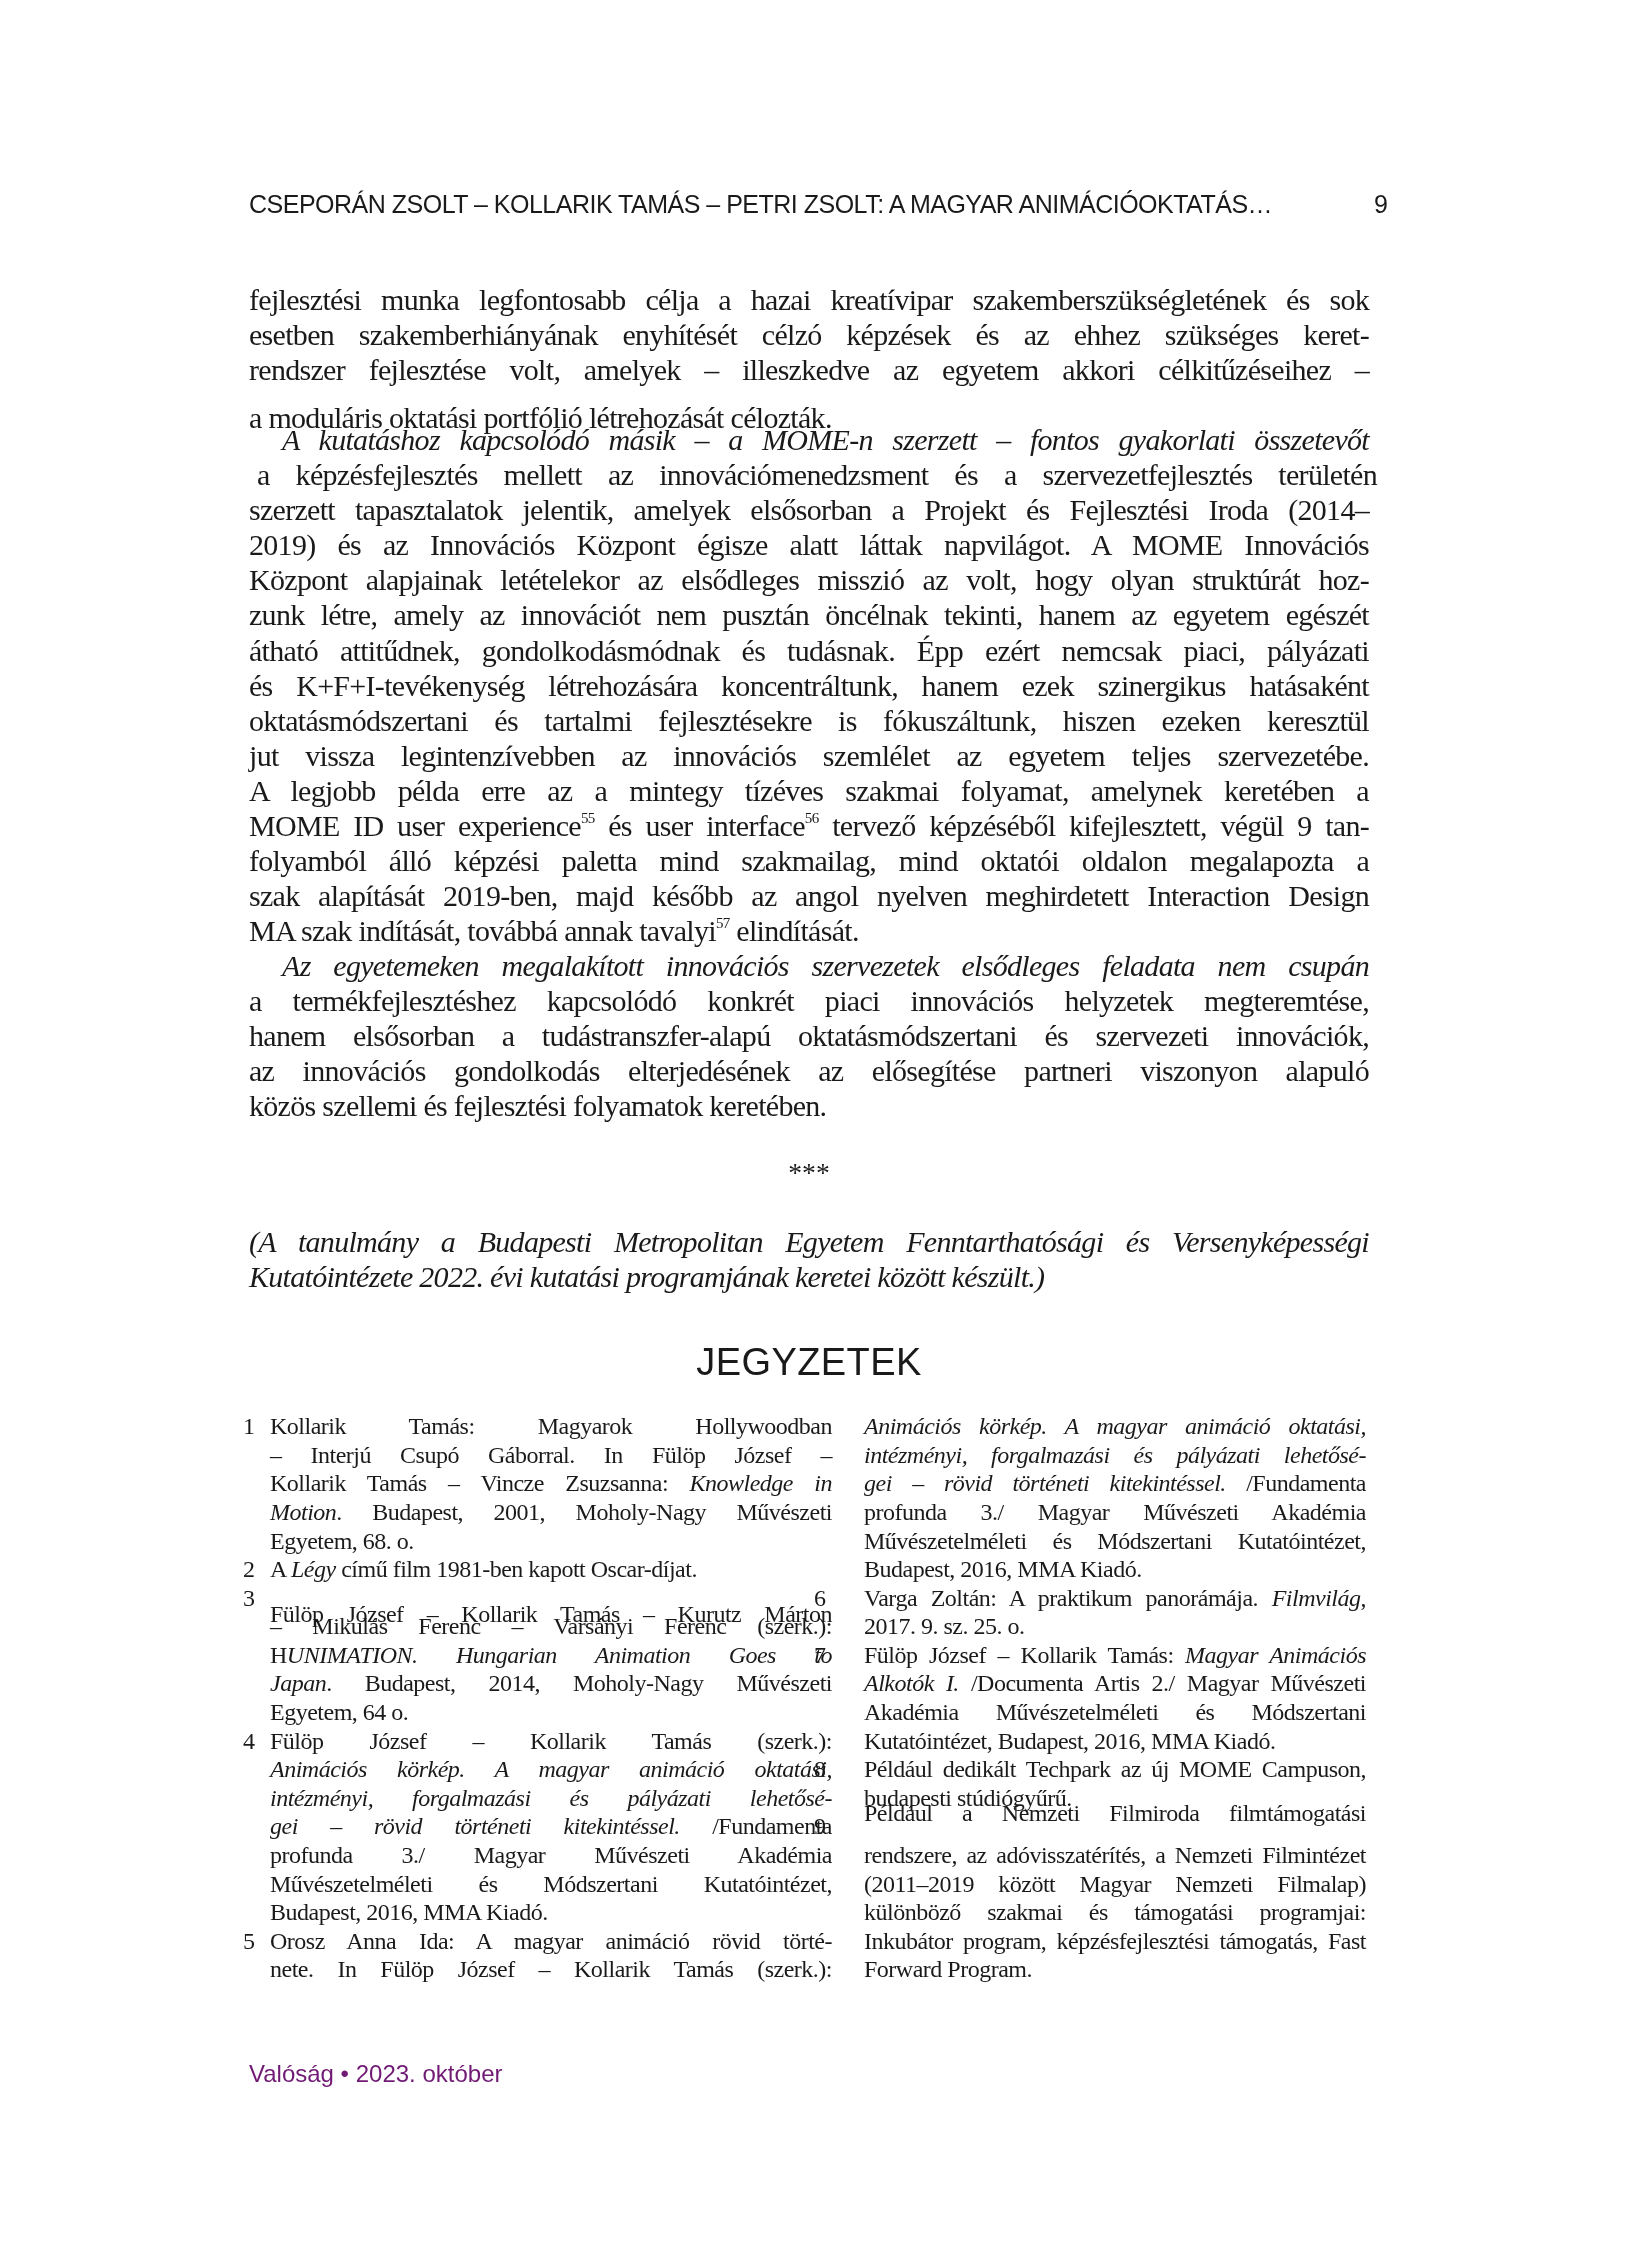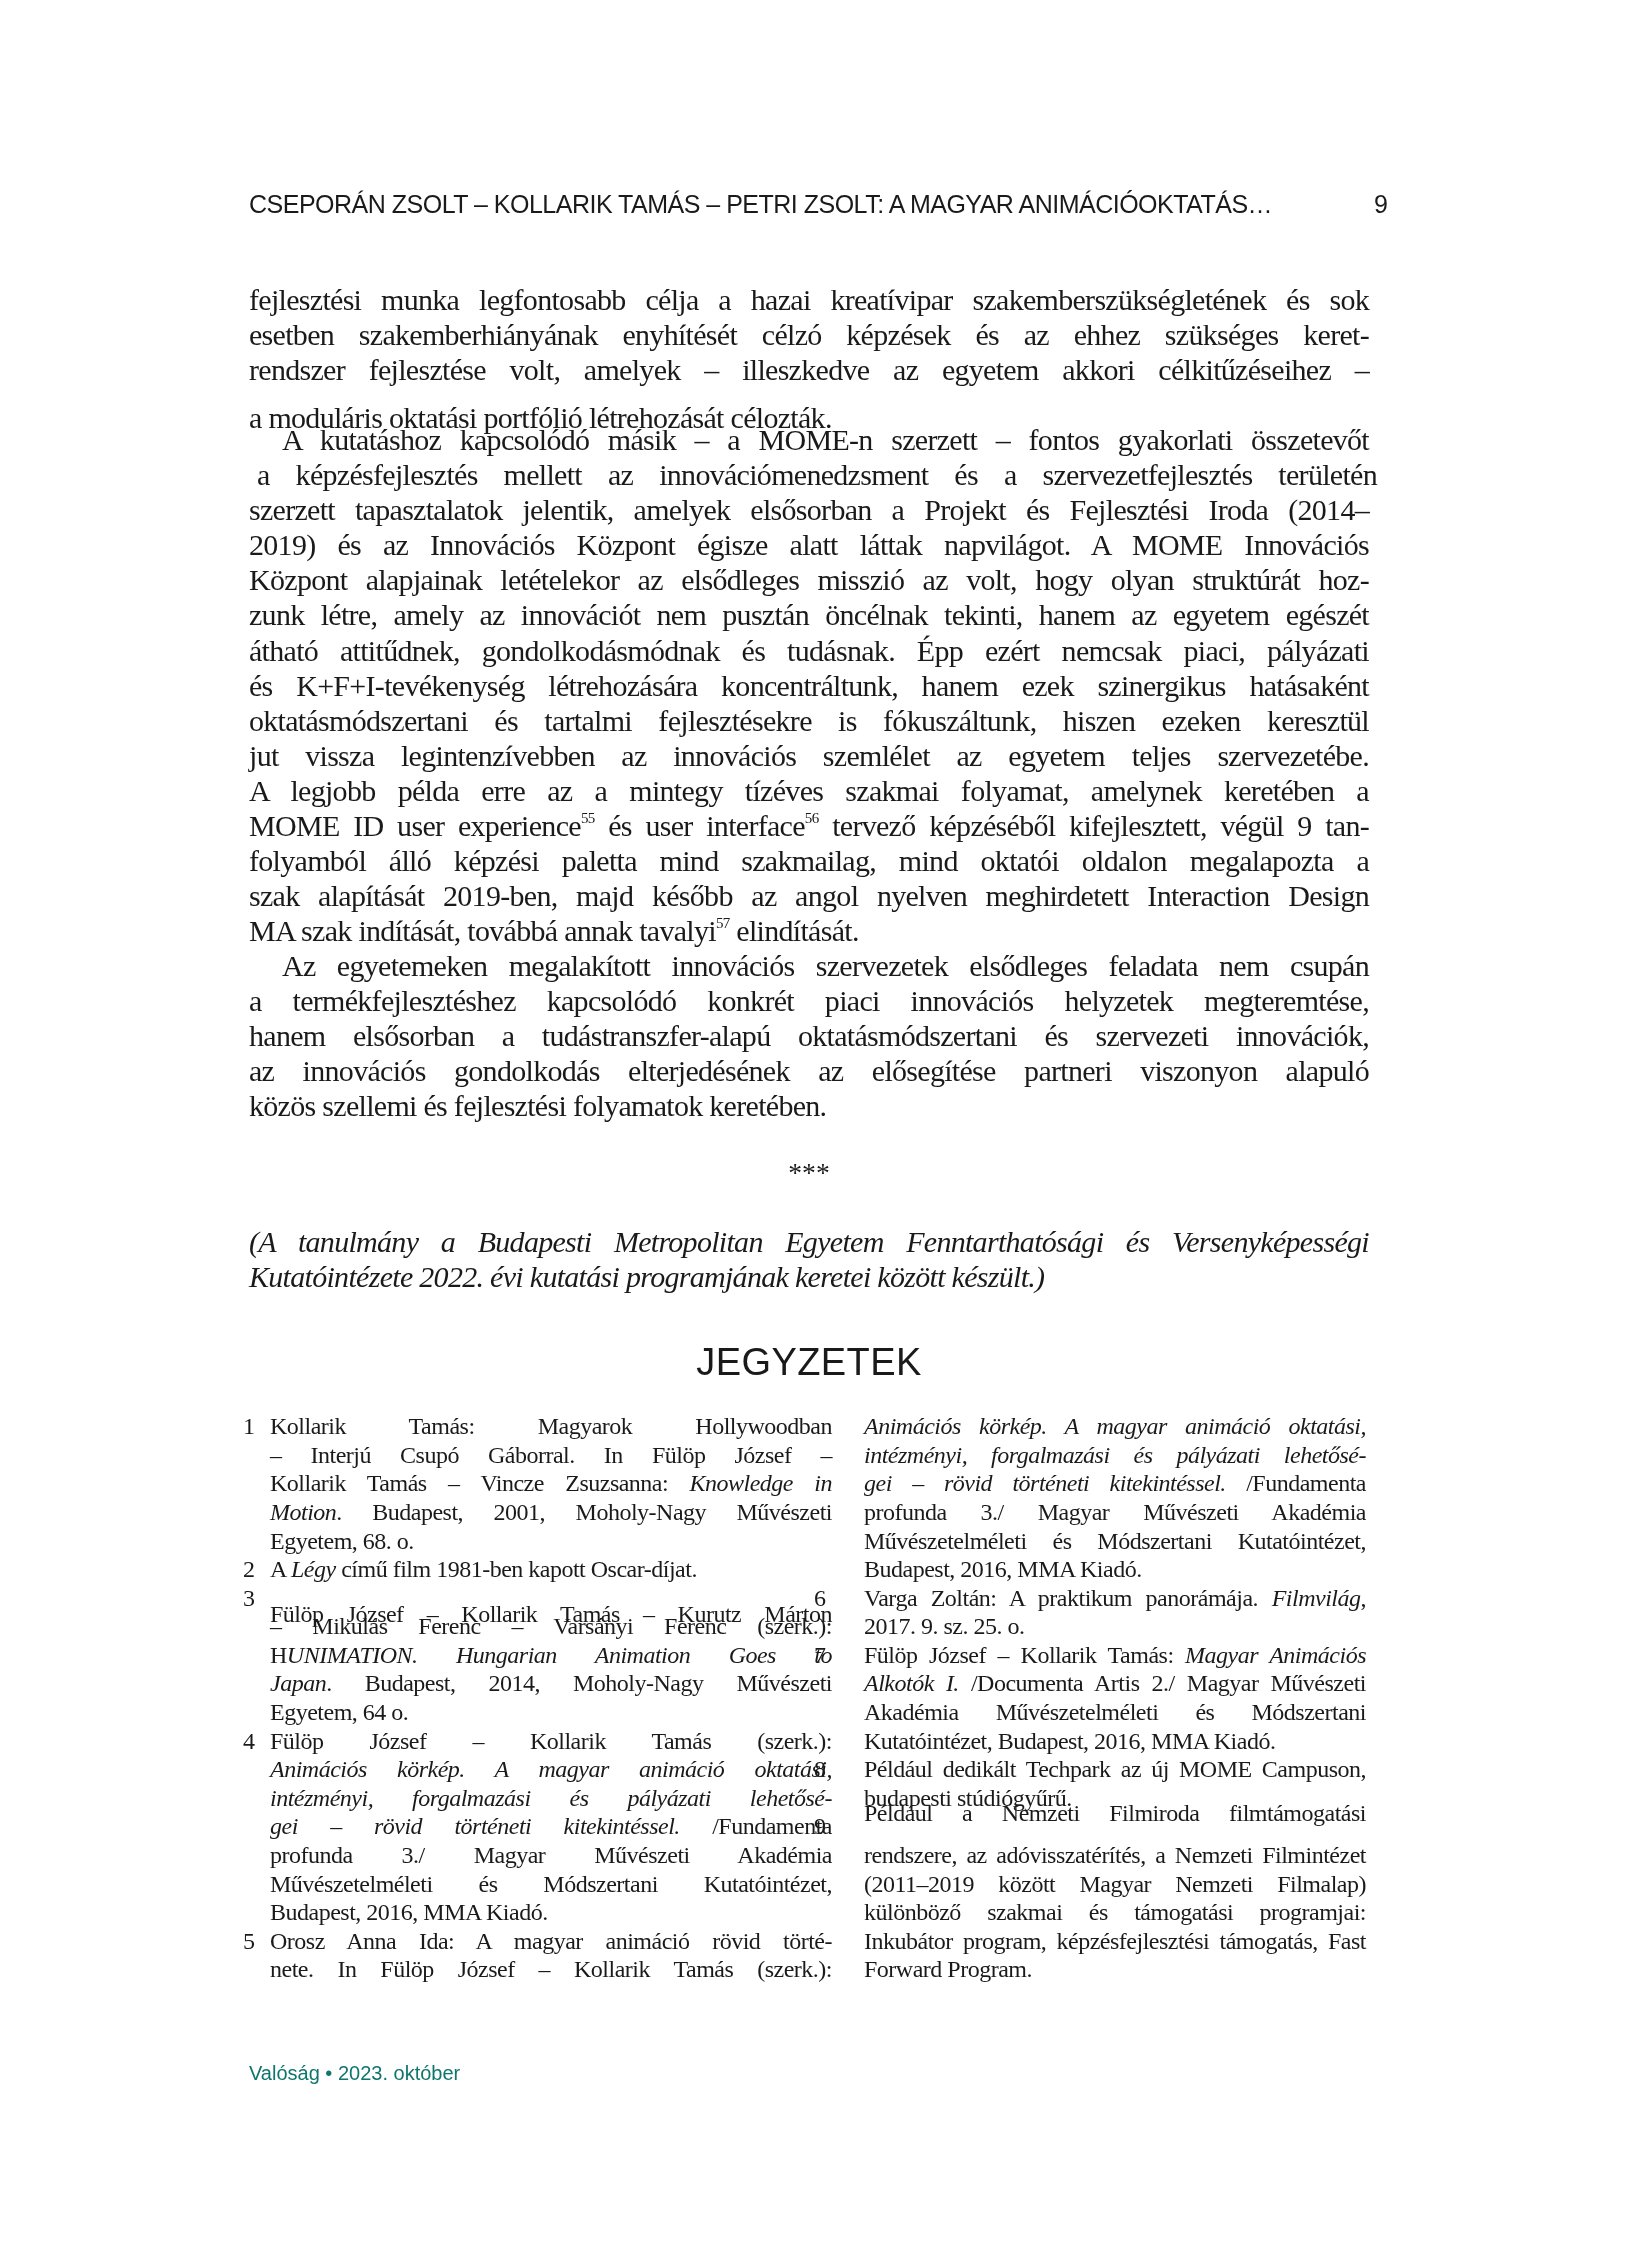--- a/index.html
+++ b/index.html
@@ -19,21 +19,21 @@
   .line {
     position: absolute; white-space: nowrap; overflow: visible;
     font-family: "Liberation Serif", serif; color: #1a1a1a;
     text-align: justify; text-align-last: justify;
   }
   .line.last { text-align-last: left; }
   .line sup { font-size: 0.5em; vertical-align: 0.85em; line-height: 0; }
 
   
   .body-line { left: 249px; width: 1120px; height: 35px; font-size: 30px; line-height: 35px; letter-spacing: -0.7px; }
-  .body-line.indent { left: 282px; width: 1087px; }
+  .body-line.indent { left: 282px; width: 1087px; font-style: italic; }
 
   .stars {
     position: absolute; left: 249px; width: 1120px; top: 1157px; text-align: center;
     font-family: "Liberation Serif", serif; font-size: 27.6px; line-height: 31px; color: #1a1a1a;
   }
   .note-line { left: 249px; width: 1120px; height: 35px; font-size: 30px; line-height: 35px; font-style: italic; letter-spacing: -0.7px; }
 
   .notes-heading {
     position: absolute; left: 249px; width: 1120px; top: 1343px; text-align: center;
     font-family: "Liberation Sans", sans-serif; font-size: 38px; line-height: 38px; color: #1a1a1a;
@@ -42,21 +42,21 @@
 
   
   .fn-num { position: absolute; font-family: "Liberation Serif", serif; font-size: 24px; line-height: 28px; color: #1a1a1a; }
   .fn-line { height: 28px; font-size: 24px; line-height: 28px; letter-spacing: -0.5px; }
   .fn-left  { left: 270px;  width: 562px; }
   .fn-right { left: 864px; width: 502px; }
   .fn-line i { font-style: italic; }
 
   .footer {
     position: absolute; left: 249px; top: 2060px;
-    font-family: "Liberation Sans", sans-serif; font-size: 20px; line-height: 27.6px; color: #0f766e;
+    font-family: "Liberation Sans", sans-serif; font-size: 24px; line-height: 27.6px; color: #701a75;
   }
 </style>
 </head>
 <body>
 
 <div class="page">
 
   <div class="running-header">
     <span class="title">CSEPORÁN ZSOLT – KOLLARIK TAMÁS – PETRI ZSOLT: A MAGYAR ANIMÁCIÓOKTATÁS…</span>
     <span class="pageno">9</span>

